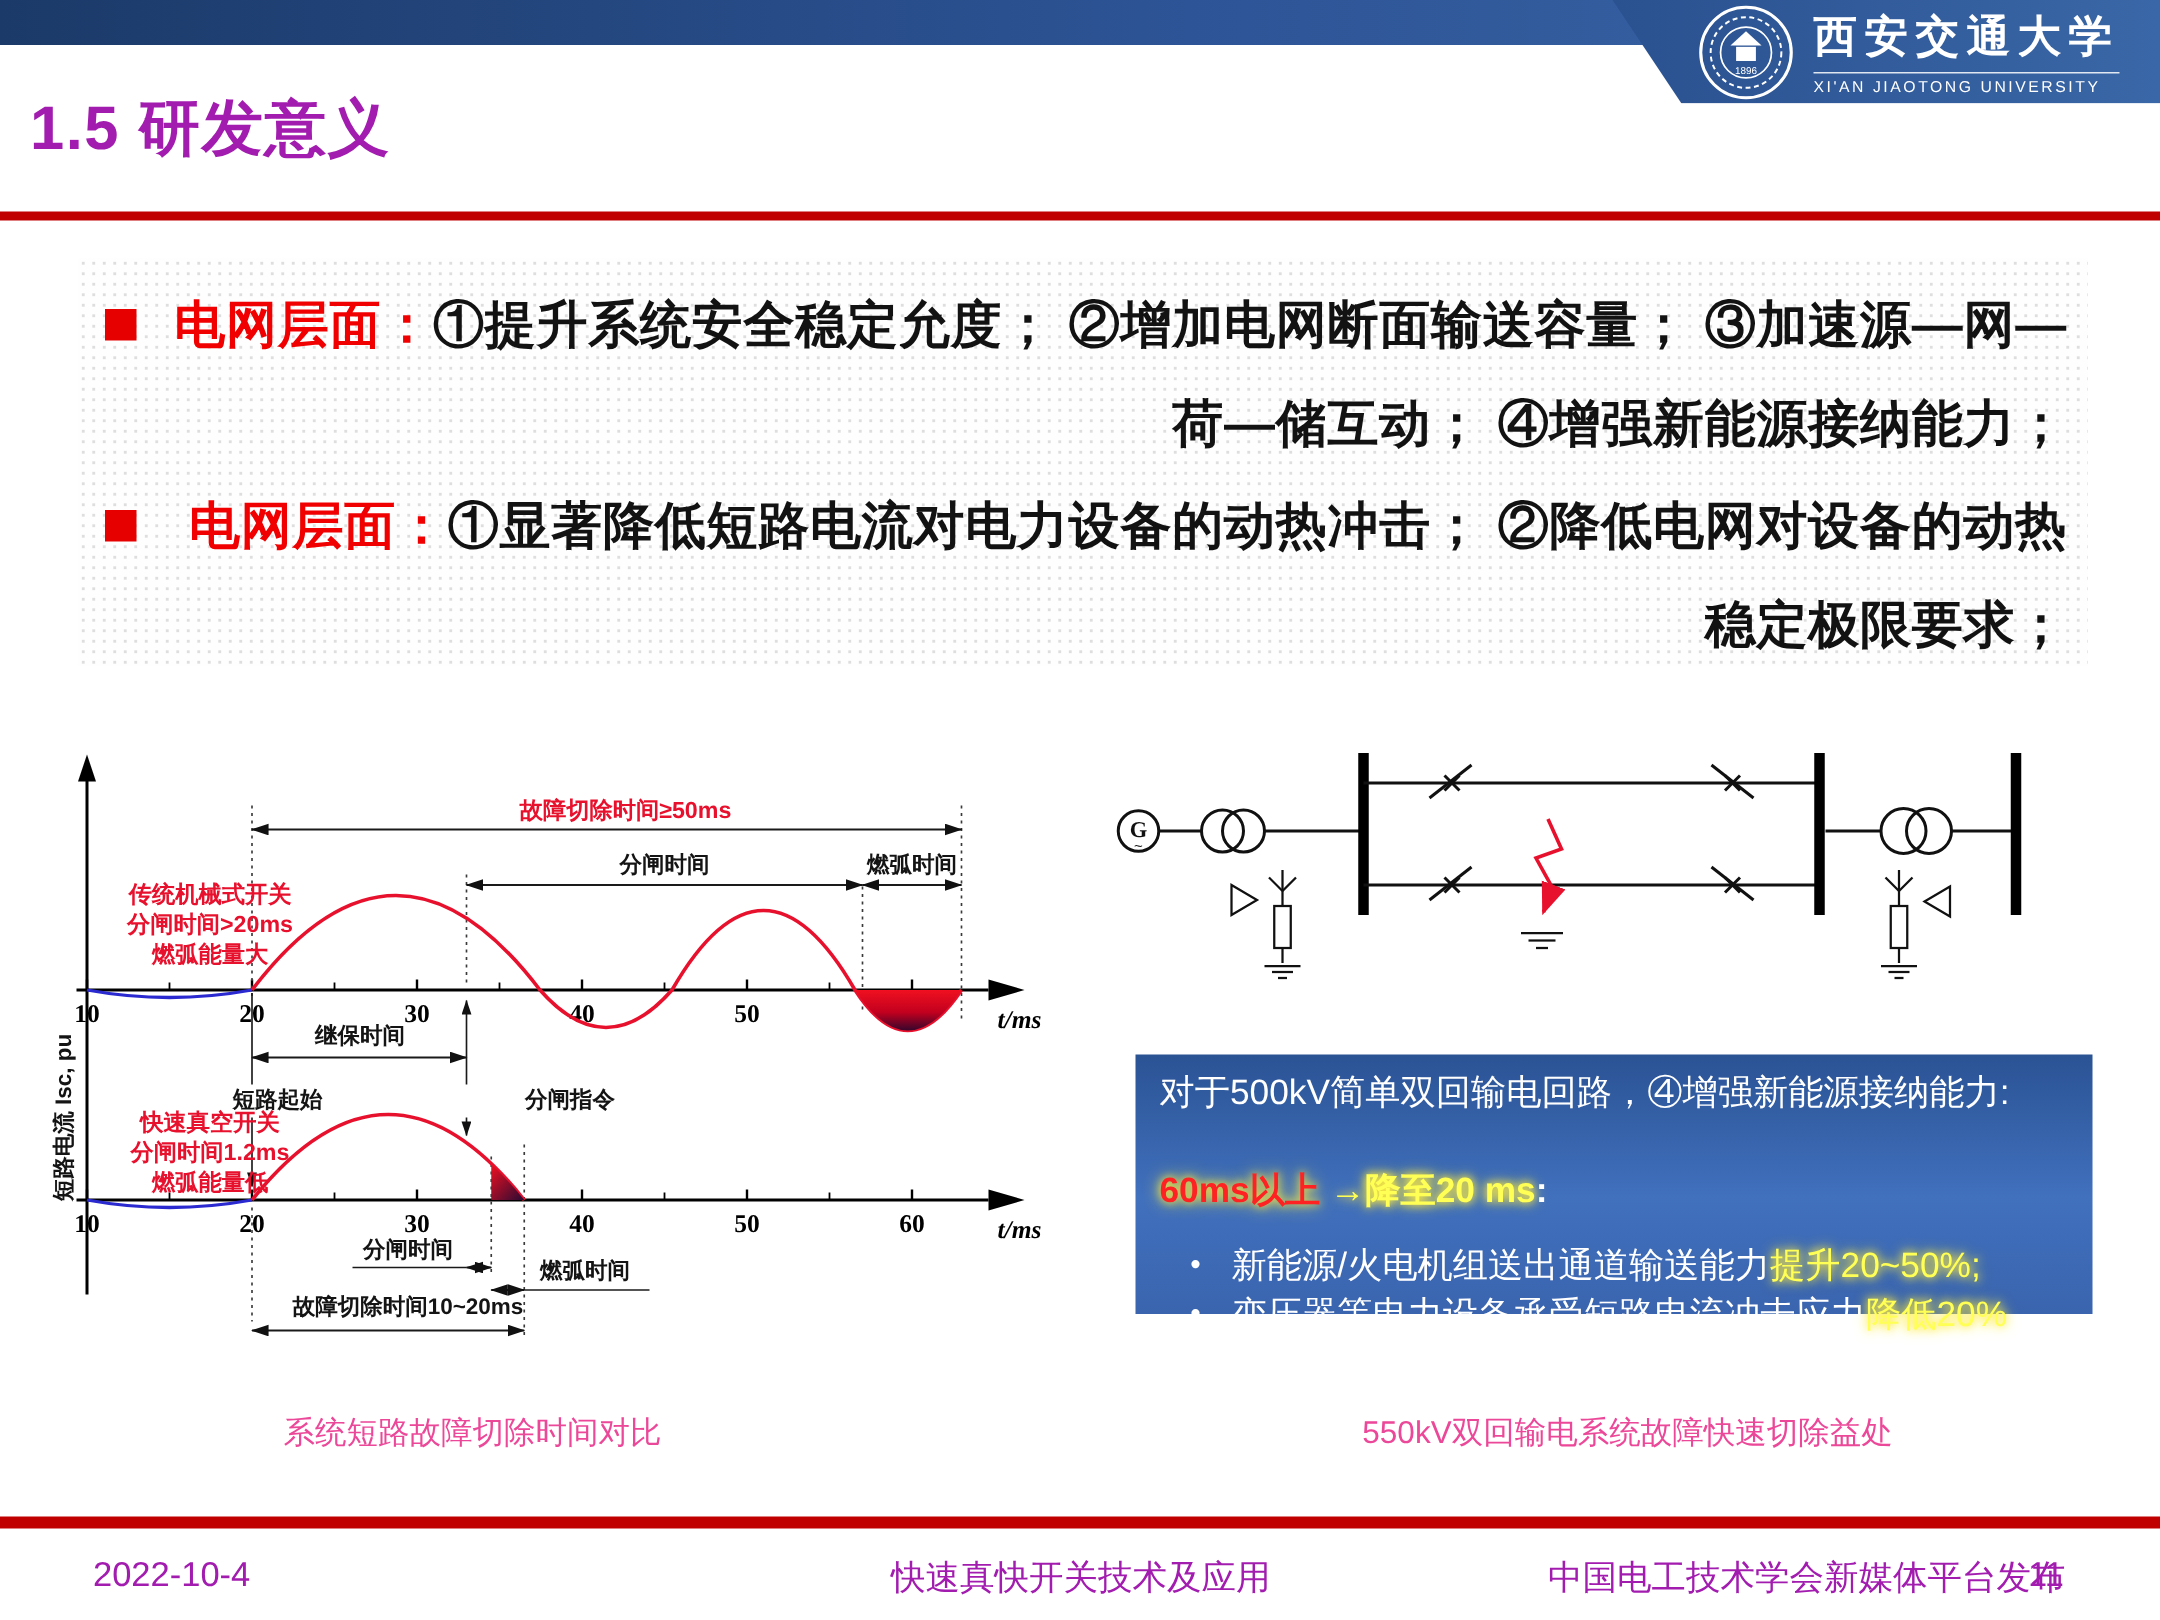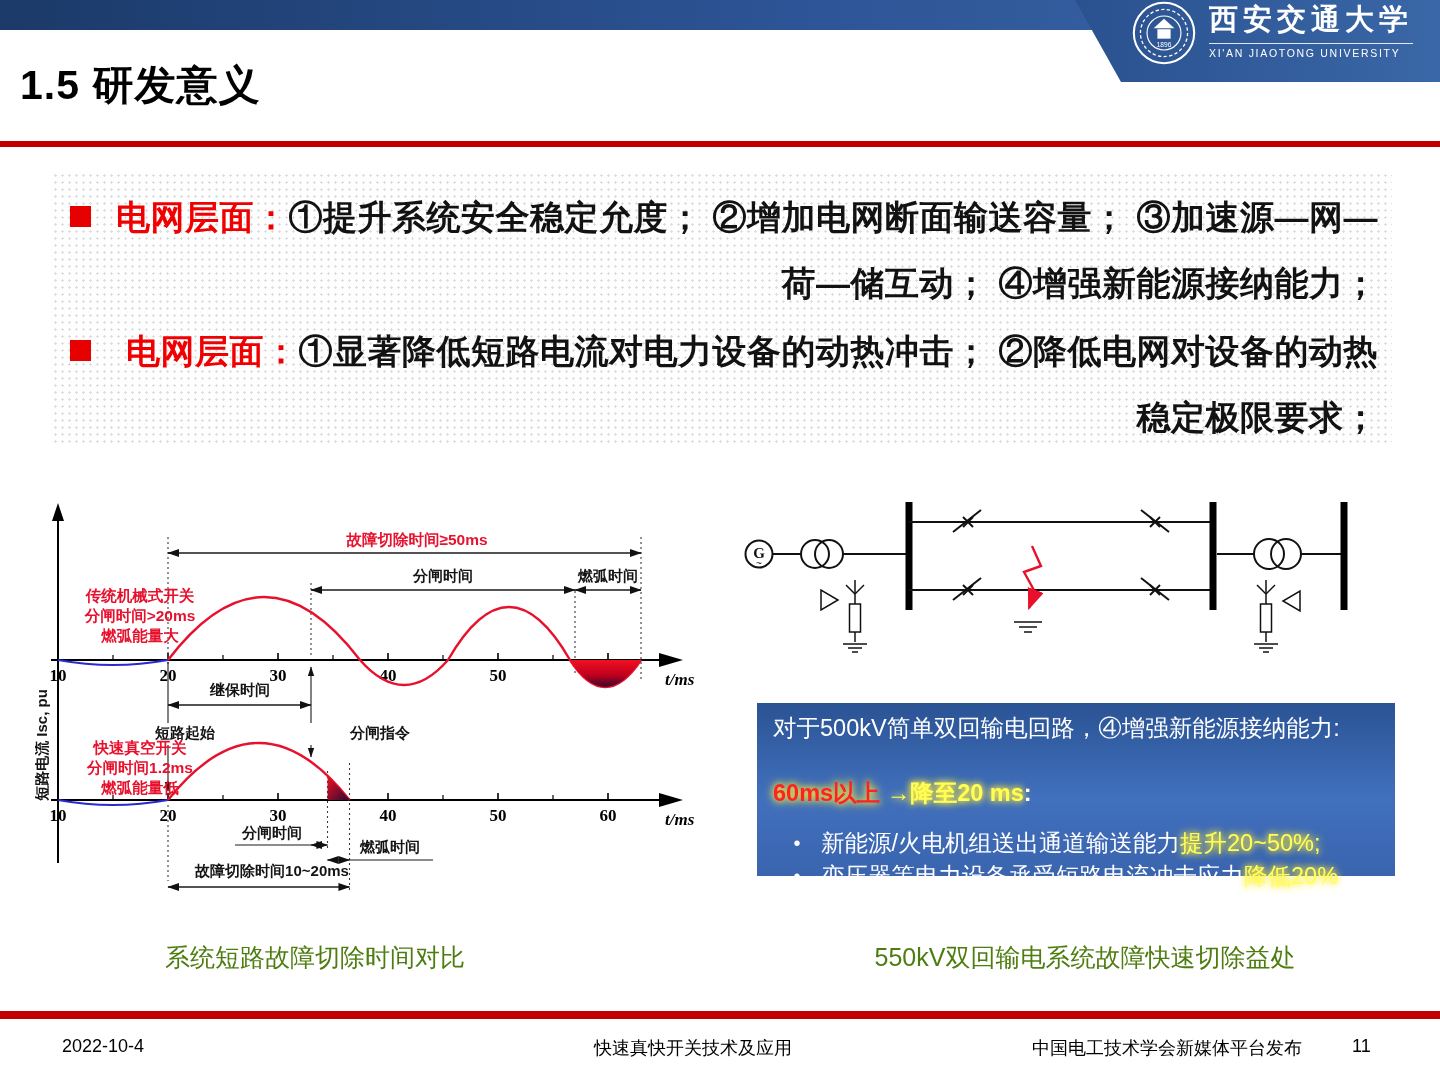--- a/index.html
+++ b/index.html
@@ -3,44 +3,44 @@
 <meta charset="utf-8">
 <style>
   * { margin:0; padding:0; box-sizing:border-box; }
   html,body { width:1440px; height:1080px; }
   body { font-family:"Liberation Sans", sans-serif; background:#ffffff; }
   .slide { position:relative; width:1440px; height:1080px; background:#fff; overflow:hidden; }
 
   
   .top-band { position:absolute; left:0; top:0; width:1440px; height:30px;
     background:linear-gradient(90deg,#1b3a69 0%,#2d5496 55%,#3a67a7 100%); }
-  .logo-wedge { position:absolute; top:0; right:0; width:365px; height:82px;
+  .logo-wedge { position:absolute; top:0; right:0; width:365px; height:69px;
     background:linear-gradient(90deg,#2a5190,#3a67a7);
     clip-path:polygon(0 0,100% 0,100% 100%,46px 100%);
-    display:flex; padding-left:56px; gap:12px; }
+    display:flex; align-items:center; padding-left:56px; gap:12px; }
   .seal { width:66px; height:66px; flex:none; }
   .logo-cn { color:#fff; font-size:29px; font-weight:bold; font-family:"Liberation Serif",serif; letter-spacing:5px; white-space:nowrap; }
   .logo-en { color:#fff; font-size:10.5px; letter-spacing:1.7px; border-top:1px solid rgba(255,255,255,.85); padding-top:3px; margin-top:3px; white-space:nowrap; }
-  .page-title { position:absolute; left:20px; top:58px; font-size:41px; font-weight:bold; color:#000000; letter-spacing:1px; }
+  .page-title { position:absolute; left:20px; top:58px; font-size:41px; font-weight:bold; color:#a21caf; letter-spacing:1px; }
   .red-rule { position:absolute; left:0; top:141px; width:1440px; height:6px; background:#c00000; }
 
   
   .points-panel { position:absolute; left:52px; top:172px; width:1340px; height:272px;
     background-color:#fefefe;
     background-image:radial-gradient(circle,#dedede 1.1px,rgba(0,0,0,0) 1.25px);
     background-size:7px 7px; padding:12px 14px 0 12px;text-align:right; }
   .point { position:relative; padding-left:46px; font-size:34px; font-weight:bold; color:#121212; line-height:66px; letter-spacing:.5px; }
   .point + .point { margin-top:2px; }
   .sq { position:absolute; left:6px; top:22px; width:21px; height:21px; background:#e60000; }
   .lead { color:#f00000; }
 
   
   .fig-left-svg { position:absolute; left:35px; top:495px; }
   .fig-right-svg { position:absolute; left:735px; top:492px; }
-  .caption { position:absolute; top:941px; font-size:25px; color:#4d7c0f; text-align:center; font-weight:500; }
+  .caption { position:absolute; top:941px; font-size:21px; color:#ec4899; text-align:center; font-weight:500; }
   .caption-left { left:35px; width:560px; }
   .caption-right { left:805px; width:560px; }
 
   
   .lblr { fill:#e8112d; font-weight:bold; font-size:15.5px; text-anchor:middle; }
   .lblk { fill:#141414; font-weight:bold; font-size:15px; text-anchor:middle; }
   .num  { fill:#000; font-weight:bold; font-size:17px; text-anchor:middle; font-family:"Liberation Serif",serif; }
   .tms  { fill:#000; font-weight:bold; font-size:17px; font-style:italic; font-family:"Liberation Serif",serif; }
   .ylab { fill:#141414; font-weight:bold; font-size:15px; text-anchor:middle; }
   .ax   { stroke:#000; stroke-width:2; }
@@ -63,21 +63,21 @@
   .ib-line1,.ib-line2 { line-height:33px; white-space:nowrap; }
   .ib-line2 { font-weight:bold;margin-top:32px; }
   .red-glow { color:#ff2222; text-shadow:0 0 6px #ffee3c,0 0 11px #ffee3c; }
   .yellow-glow { color:#ffff55; text-shadow:0 0 6px #ffee3c,0 0 9px #ffe83c; }
   .ib-bullets { margin-top:17px; }
   .ib-bullet { display:flex; line-height:33px; white-space:nowrap; }
   .ib-bullet .dot { width:48px; text-align:center; font-size:20px; flex:none; }
 
   
   .footer-rule { position:absolute; left:0; top:1011px; width:1440px; height:8px; background:#c00000; }
-  .ft { position:absolute; top:1036px; font-size:18px; color:#000000; }
+  .ft { position:absolute; top:1036px; font-size:23px; color:#a21caf; }
   .ft-date { left:62px; }
   .ft-center { left:594px; width:400px; }
   .ft-right { left:1032px; }
   .ft-page { left:1352px; }
 </style>
 </head>
 <body>
 
 <div class="slide">
 

